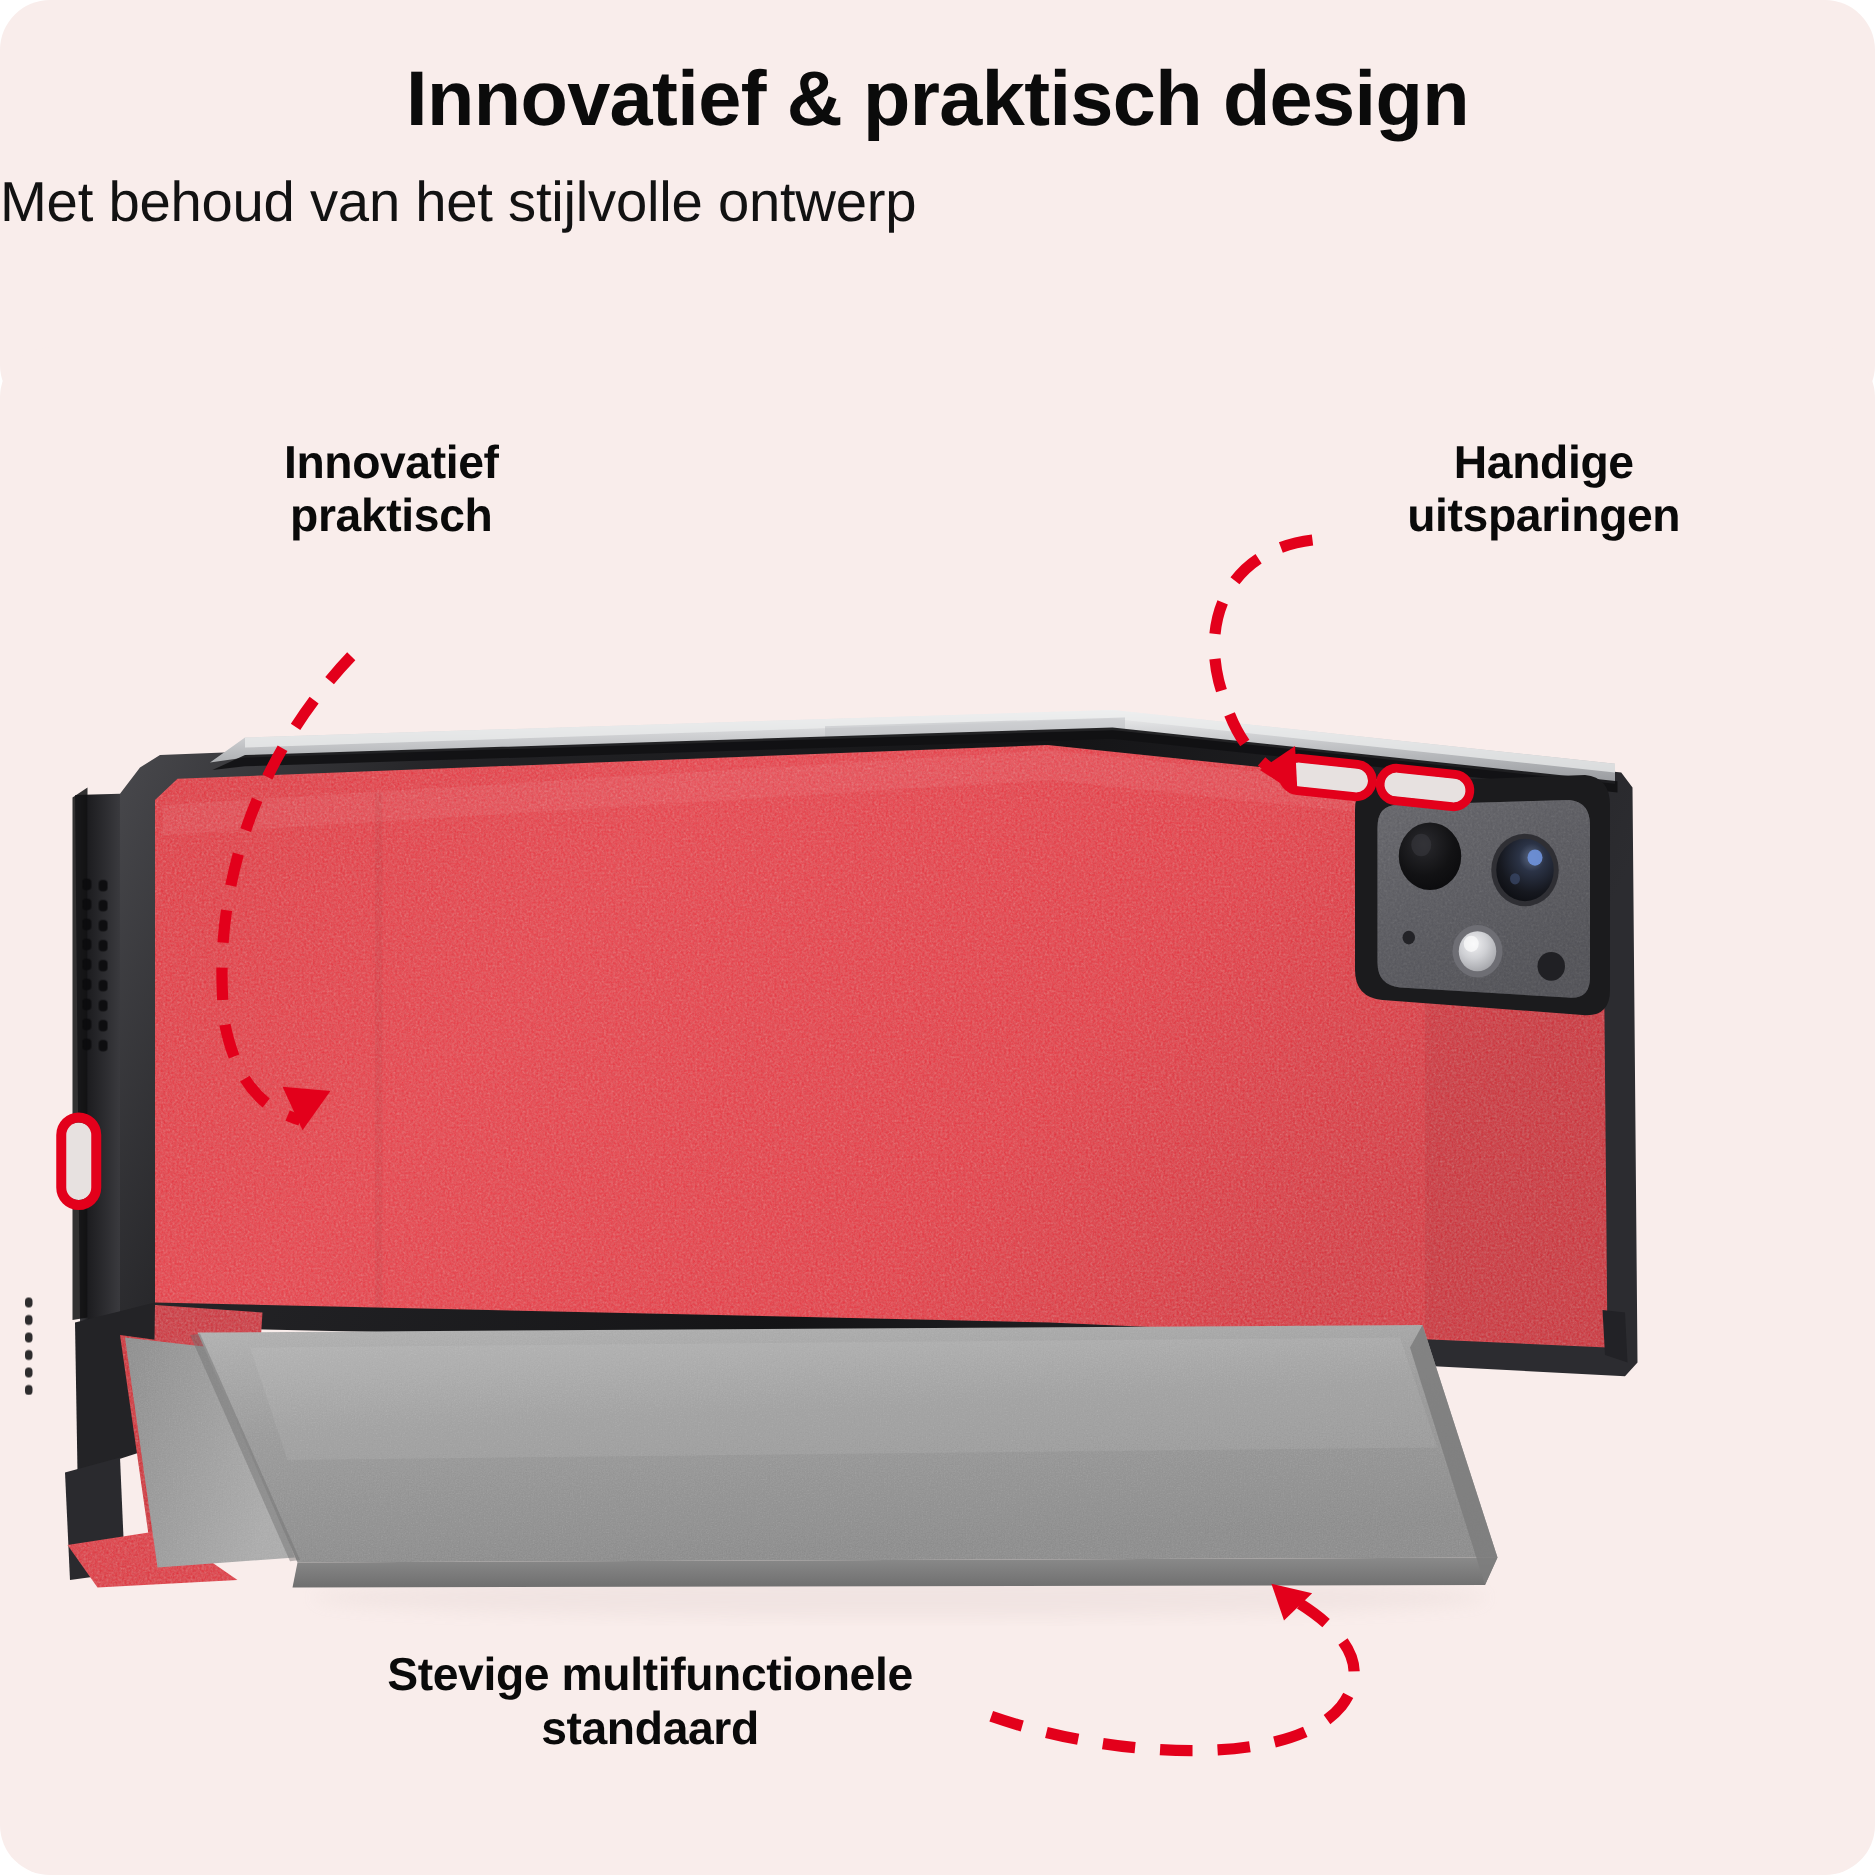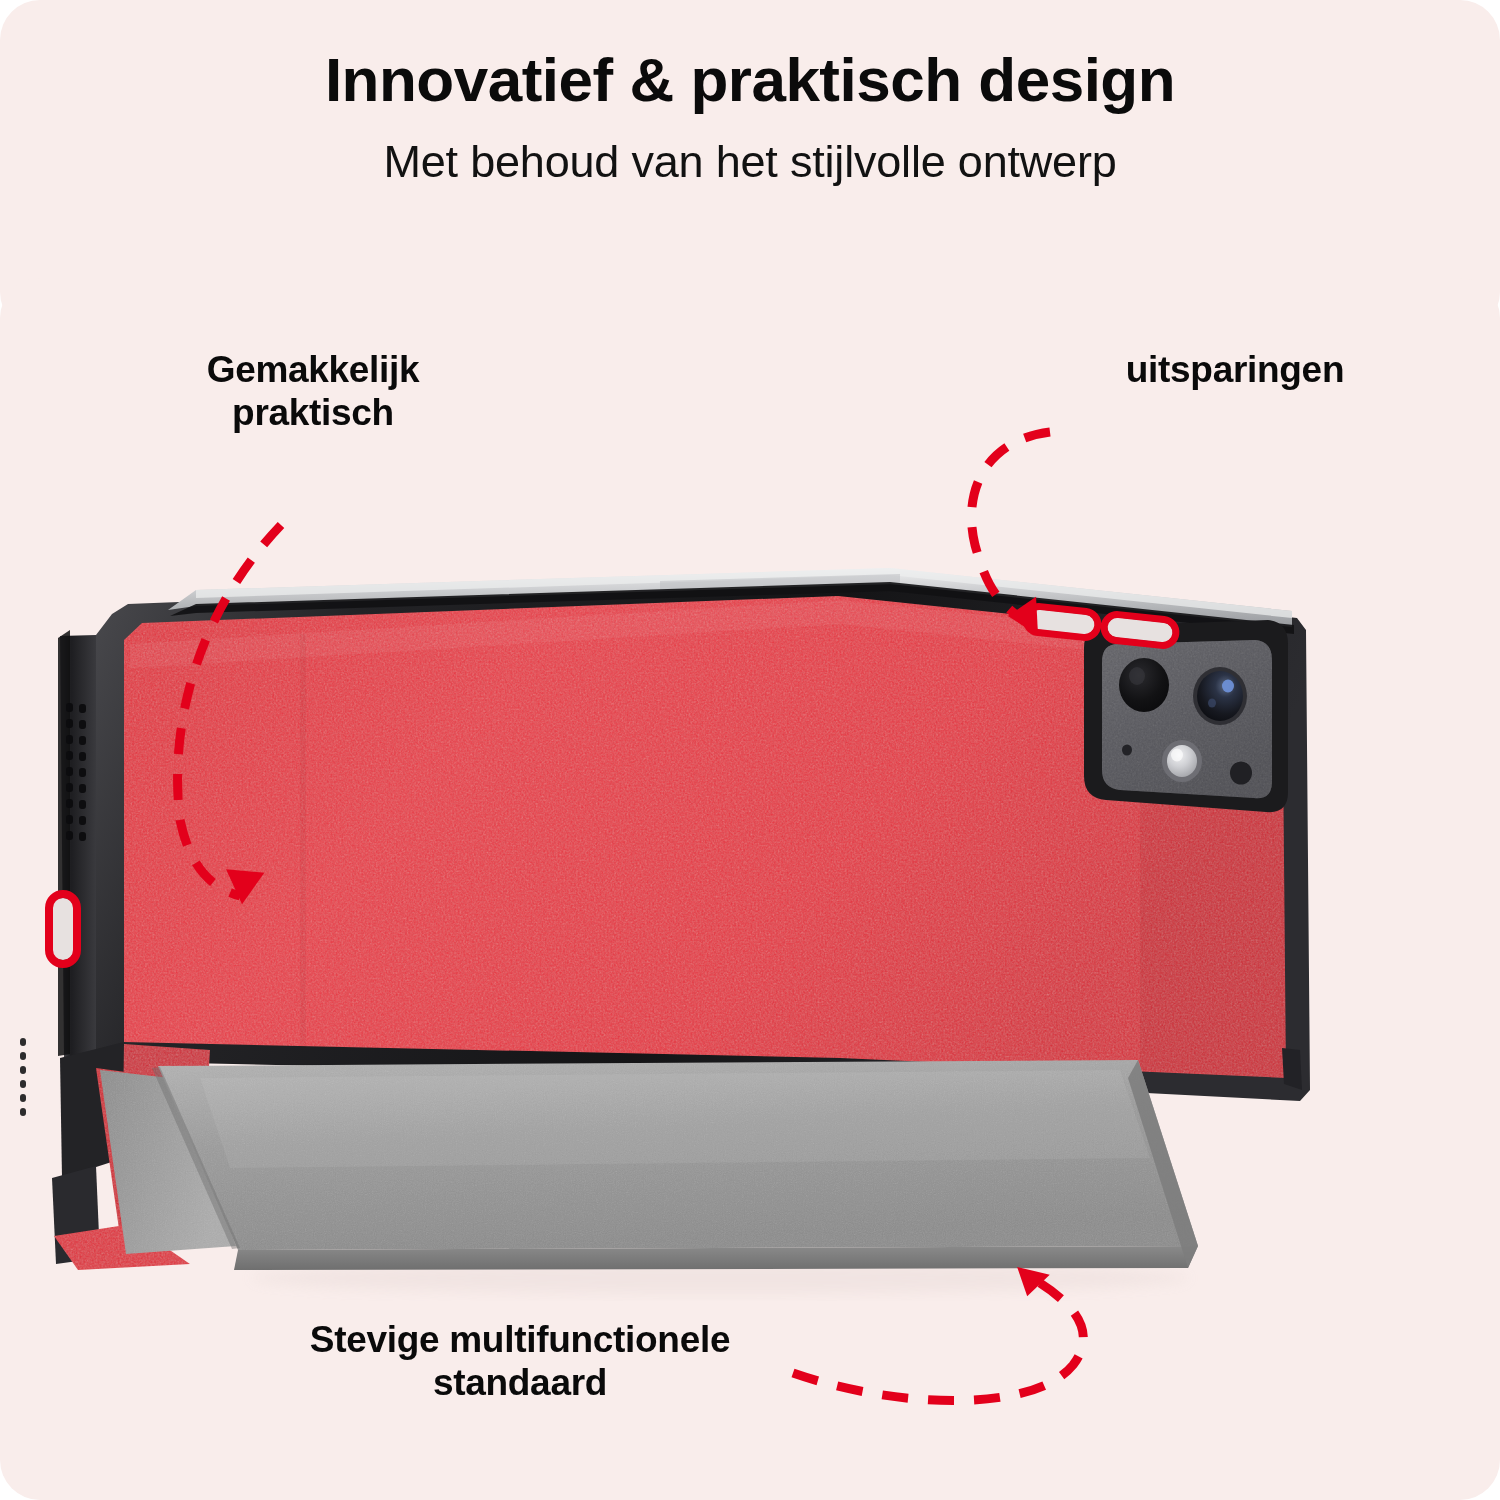--- a/index.html
+++ b/index.html
@@ -26,21 +26,21 @@
   
   .hdr-title {
     position: absolute; left: 0; top: 46px; width: 1500px;
     text-align: center;
     font-size: 62px; font-weight: 700; color: #0b0b0b;
     letter-spacing: -0.5px;
     line-height: 1.1;
   }
   .hdr-sub {
     position: absolute; left: 0; top: 137px; width: 1500px;
-    text-align: center;
+    text-align: left;
     font-size: 45px; font-weight: 400; color: #121212;
     letter-spacing: -0.2px;
     line-height: 1.1;
   }
 
   
   .callout {
     position: absolute;
     text-align: center;
     font-size: 37px;
@@ -310,25 +310,26 @@
         <path d="M 160,789 L 240,970 L 232,971 L 152,790 Z" fill="#6f6f6f" opacity="0.45"></path>
       </g>
 
       <g>
         <path d="M 1282,770 L 1300,772 L 1302,812 L 1284,806 Z" fill="#222226"></path>
       </g>
     </svg>
   </div>
 
   <div class="callout" id="callout-charging">
-    <div>Gemakkelijk</div>
+    <div>Innovatief</div>
     <div>praktisch</div>
   </div>
 
   <div class="callout" id="callout-buttons">
+    <div>Handige</div>
     <div>uitsparingen</div>
   </div>
 
   <div class="callout" id="callout-stand">
     <div>Stevige multifunctionele</div>
     <div>standaard</div>
   </div>
 
   <svg id="arrows-layer" viewBox="0 0 1500 1500" xmlns="http://www.w3.org/2000/svg">
     <g stroke="#e3001b" stroke-width="9" fill="none" stroke-linecap="butt" stroke-dasharray="26 20">

